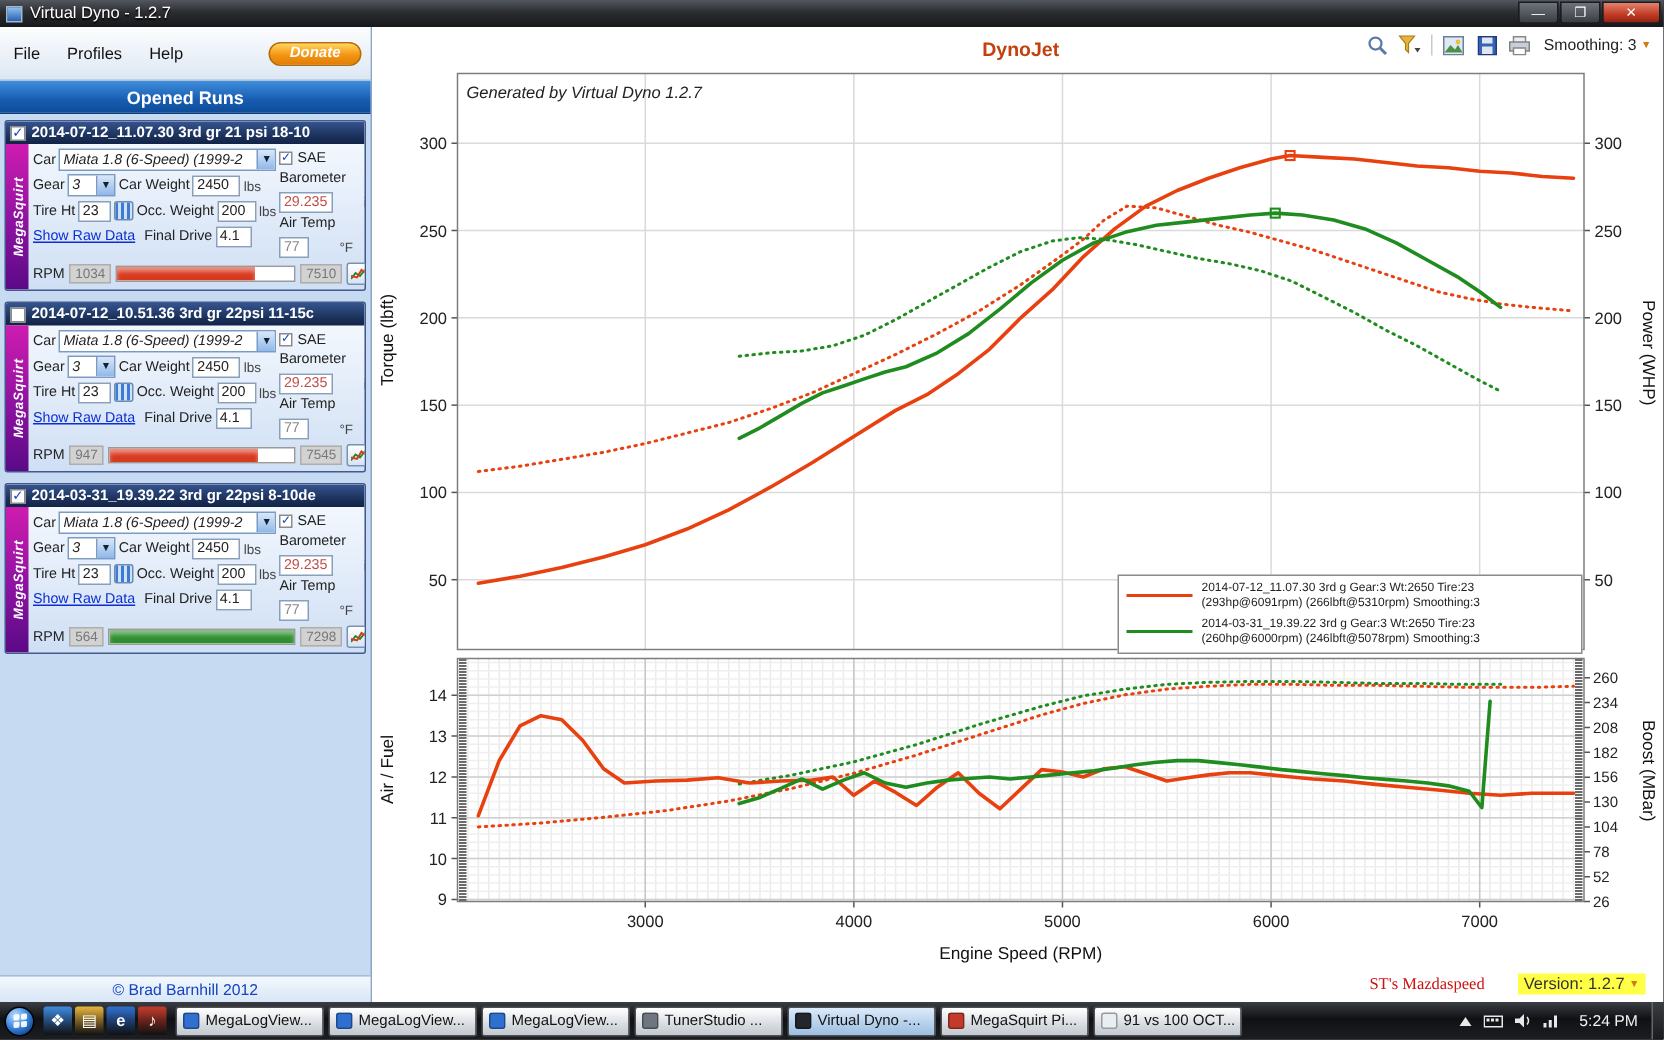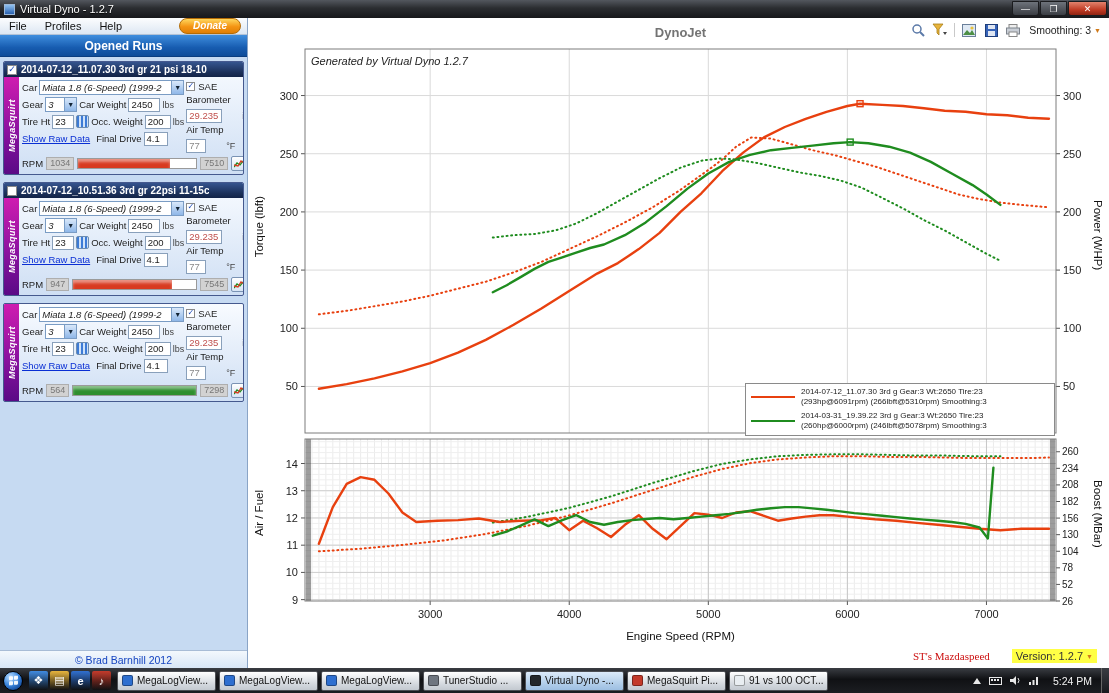--- a/index.html
+++ b/index.html
@@ -12,21 +12,21 @@
   .tb-appicon{width:11px;height:11px;border:1px solid #9db8d8;background:linear-gradient(#8fc0f0,#2a62b0);margin-right:5px;flex:none;}
   .tb-title{flex:1;white-space:nowrap;text-shadow:0 1px 1px #000;}
   .tb-btns{display:flex;height:16px;margin-right:2px;}
   .tb-btn{width:27px;height:15px;display:flex;align-items:center;justify-content:center;font-size:9px;color:#fff;background:linear-gradient(#6e737b,#3a3d43);border:1px solid #1b1c1f;border-radius:0 0 3px 3px;margin-left:1px;}
   .tb-btn.close{width:39px;background:linear-gradient(#e2836d,#c03b24 60%,#8f2312);}
 
   .main-row{flex:1;display:flex;min-height:0;}
 
   
   .sidebar{width:248px;flex:none;display:flex;flex-direction:column;background:#c6daf2;border-right:1px solid #8aa4c6;}
-  .menubar{height:17px;flex:none;background:linear-gradient(#fcfdfe,#dde7f3);border-bottom:1px solid #b2c2d6;display:flex;align-items:center;font-size:11px;color:#111;}
+  .menubar{height:36px;flex:none;background:linear-gradient(#fcfdfe,#dde7f3);border-bottom:1px solid #b2c2d6;display:flex;align-items:center;font-size:11px;color:#111;}
   .menu-item{padding:2px 9px;cursor:default;}
   .donate-btn{margin-left:auto;margin-right:6px;background:linear-gradient(#ffd75e,#f49413 55%,#e07f06);border:1px solid #b56c05;border-radius:9px;color:#fff;font-size:10px;font-weight:bold;font-style:italic;padding:1px 13px 2px;}
   .opened-runs{height:22px;flex:none;background:linear-gradient(#3f8ede,#175cb0 60%,#0e4c99);border-bottom:1px solid #0a3d80;color:#fff;font-weight:bold;font-size:12px;display:flex;align-items:center;justify-content:center;}
   .runs-list{flex:1;padding:4px 3px;display:flex;flex-direction:column;gap:7px;overflow:hidden;}
 
   .run-card{border:1px solid #45598e;border-radius:2px;background:linear-gradient(#f8fbff,#cfdff4);overflow:hidden;flex:none;}
   .run-header{height:15px;background:linear-gradient(#35548e,#1a2f58 70%,#122347);display:flex;align-items:center;gap:4px;padding:0 3px;}
   .run-title{color:#fff;font-size:10px;font-weight:bold;white-space:nowrap;overflow:hidden;}
   .cb{width:10px;height:10px;background:#fff;border:1px solid #8a8a8a;display:inline-flex;align-items:center;justify-content:center;font-size:9px;line-height:1;color:#1a47b8;flex:none;}
   .cb.checked::after{content:"✓";margin-top:-1px;}
@@ -57,21 +57,21 @@
   .saerow{display:flex;align-items:center;gap:3px;height:15px;}
   .rpmrow{display:flex;align-items:center;gap:3px;height:16px;margin-top:1px;}
   .rpm-val{background:#d2d2d2;border:1px solid #aeaeae;color:#777;font-size:9px;height:13px;display:inline-flex;align-items:center;padding:0 3px;flex:none;}
   .bar{flex:1;height:11px;border:1px solid #9a9a9a;background:#fff;position:relative;overflow:hidden;}
   .bar i{position:absolute;left:0;top:0;bottom:0;background:#d83a20;box-shadow:inset 0 3px 3px rgba(255,255,255,.45);}
   .mini-chart-btn{width:17px;height:15px;flex:none;border:1px solid #7a93b4;border-radius:2px;background:linear-gradient(#ffffff,#d7e4f4);display:flex;align-items:center;justify-content:center;}
   .sidebar-footer{height:18px;flex:none;background:linear-gradient(#f3f8fd,#d8e6f6);border-top:1px solid #a8bcd6;display:flex;align-items:center;justify-content:center;font-size:10.5px;color:#1544c0;}
 
   
   .chart-panel{flex:1;background:#fff;position:relative;min-width:0;}
-  .dynojet-title{position:absolute;top:7px;left:57px;width:751px;text-align:center;font-size:13px;font-weight:bold;color:#737373;}
+  .dynojet-title{position:absolute;top:7px;left:57px;width:751px;text-align:center;font-size:13px;font-weight:bold;color:#c2410c;}
   .toolbar-icons{position:absolute;top:4px;right:6px;display:flex;align-items:center;gap:6px;}
   .ticon{width:16px;height:16px;display:flex;align-items:center;justify-content:center;}
   .tsep{width:1px;height:14px;background:#c9c9c9;}
   .smoothing{display:flex;align-items:center;gap:3px;font-size:10.5px;color:#222;padding:1px 2px;}
   .smoothing .dd2{font-size:7px;color:#d07a1a;}
   .vlabel{position:absolute;writing-mode:vertical-rl;font-size:11.5px;color:#111;}
   .vlabel.flip{transform:rotate(180deg);}
   .legend{position:absolute;left:497px;top:365px;width:310px;border:1px solid #8a8a8a;background:#fff;padding:3px 5px;display:flex;flex-direction:column;gap:3px;}
   .leg-entry{display:flex;align-items:center;gap:6px;}
   .leg-line{width:44px;height:0;border-top:2px solid #e8400f;flex:none;}
@@ -282,20 +282,24 @@
                       <polyline points="0,8 3,4 6,6 10,1" fill="none" stroke="#1f8c1f" stroke-width="1.3"></polyline>
                       <polyline points="0,6 4,7 7,2 10,4" fill="none" stroke="#d83a20" stroke-width="1.3"></polyline>
                     </svg>
                   </span>
               </div>
             </div>
           </div>
         </div>
 
         <div class="run-card">
+          <div class="run-header">
+            <span class="cb run-cb checked"></span>
+            <span class="run-title">2014-03-31_19.39.22 3rd gr 22psi 8-10de</span>
+          </div>
           <div class="run-body">
             <div class="ms-strip">
                 <span>MegaSquirt</span>
               </div>
             <div class="fields">
               <div class="cols">
                 <div class="mcol">
                   <div class="frow">
                     <span class="lab">Car</span>
                     <span class="sel car-sel">

